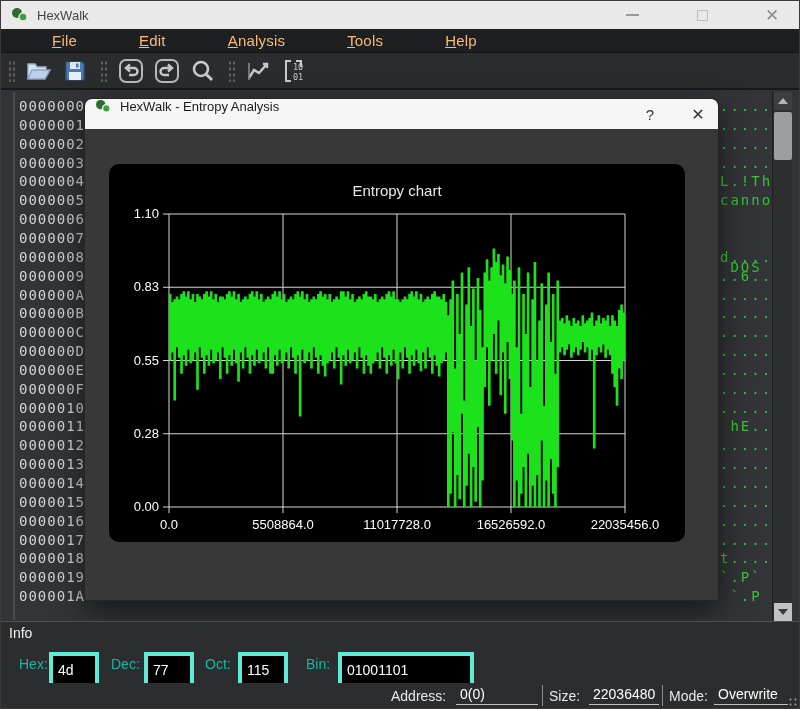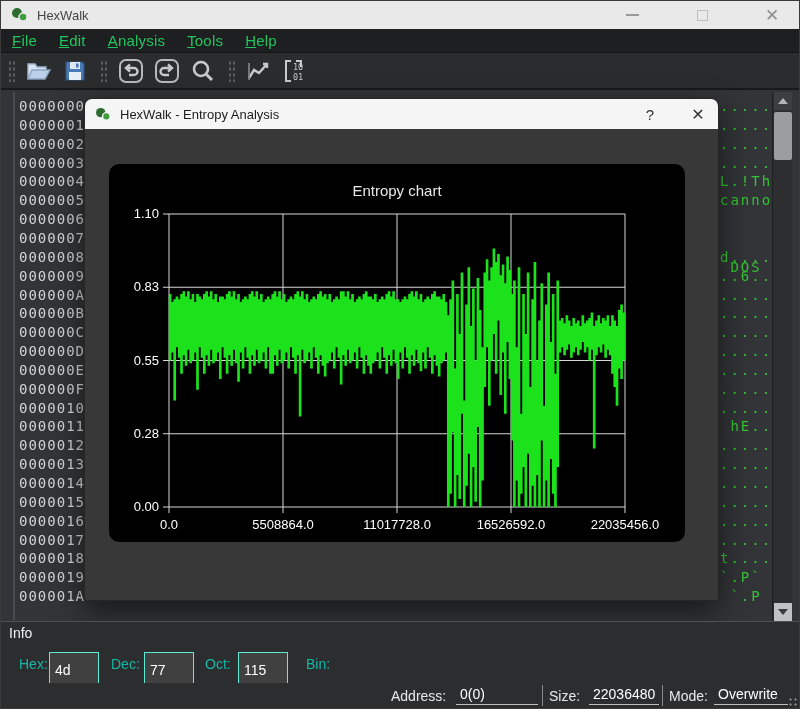--- a/index.html
+++ b/index.html
@@ -14,21 +14,21 @@
   .titlebar .logo { margin-left:10px; }
   .titlebar .title { margin-left:8px; font-size:13px; color:#444; }
   .win-btn { position:absolute; top:0; width:34px; height:28px; display:flex; align-items:center; justify-content:center; color:#8a8a8a; font-size:15px; }
   .win-minimize { left:614px; }
   .win-minimize .bar { width:13px; height:2px; background:#9a9a9a; }
   .win-maximize { left:684px; }
   .win-maximize .box { width:11px; height:11px; border:1px solid #bdbdbd; }
   .win-close { left:754px; font-size:17px; color:#8f8f8f; }
   
   .menubar { position:absolute; left:0; top:28px; width:800px; height:24px; background:#1d1f21; display:flex; align-items:center; border-bottom:1px solid #141414; }
-  .menu-item { color:#22c55e; font-size:15px; padding:0 11px; letter-spacing:.2px; }
+  .menu-item { color:#fdba74; font-size:15px; padding:0 11px; letter-spacing:.2px;margin-left:40px; }
   .menu-item u { text-decoration:underline; }
   
   .toolbar { position:absolute; left:0; top:52px; width:800px; height:36px; background:#2a2c2e; display:flex; align-items:center; border-bottom:1px solid #1a1a1a; }
   .grip { width:8px; height:22px; margin:0 5px 0 7px;
     background-image:radial-gradient(#5c5c5c 1px, transparent 1.3px);
     background-size:4px 6px; }
   .tbtn { width:30px; height:28px; margin:0 3px; display:flex; align-items:center; justify-content:center; }
   
   .hexarea { position:absolute; left:0; top:88px; width:800px; height:532px; background:#323437; overflow:hidden; border-top:1px solid #17181a; }
   .hex-left-edge { position:absolute; left:12px; top:2px; width:2px; height:528px; background:#494c50; }
@@ -37,36 +37,36 @@
   .bottomrow { position:absolute; top:516px; left:0; width:800px; height:17px; white-space:pre; }
   
   .vscroll { position:absolute; left:771px; top:2px; width:20px; height:530px; background:#2c2e30; border-left:1px solid #1d1e20; }
   .vs-up { position:absolute; left:1px; top:0; width:18px; height:18px; background:#3c3e40; display:flex; align-items:center; justify-content:center; }
   .vs-up .tri { width:0; height:0; border-left:5px solid transparent; border-right:5px solid transparent; border-bottom:6px solid #b5b5b5; }
   .vs-thumb { position:absolute; left:1px; top:20px; width:18px; height:48px; background:#9b9da0; border-radius:2px; }
   .vs-down { position:absolute; left:1px; bottom:1px; width:18px; height:18px; background:#bfc1c3; display:flex; align-items:center; justify-content:center; }
   .vs-down .tri { width:0; height:0; border-left:5px solid transparent; border-right:5px solid transparent; border-top:6px solid #3a3a3a; }
   
   .dialog { position:absolute; left:83px; top:97px; width:635px; height:503px; background:#383838; border:1px solid #262626; border-radius:8px 8px 3px 3px; box-shadow:0 10px 30px rgba(0,0,0,.55); }
-  .dlg-titlebar { position:absolute; left:0; top:0; width:633px; height:30px; background:#f5f5f5; border-radius:7px 7px 0 0; display:flex; align-items:center; }
+  .dlg-titlebar { position:absolute; left:0; top:0; width:633px; height:30px; background:#f5f5f5; border-radius:7px 7px 0 0; display:flex; align-items:flex-start; }
   .dlg-titlebar .logo { margin-left:10px; }
   .dlg-title { margin-left:8px; font-size:13px; color:#1c1c1c; }
   .dlg-btn { position:absolute; top:0; width:30px; height:30px; display:flex; align-items:center; justify-content:center; color:#333; font-size:15px; }
   .dlg-help { left:550px; }
   .dlg-close { left:598px; font-size:16px; }
   .chartbox { position:absolute; left:24px; top:65px; width:576px; height:378px; background:#000; border-radius:10px; }
   .dlg-buttons { position:absolute; top:476px; left:0; width:635px; height:26px; }
   .btn { position:absolute; height:25px; font-size:14px; color:#f2f2f2; display:flex; align-items:center; justify-content:center; border-radius:3px; font-family:"Liberation Sans", sans-serif; }
   .btn-ok { left:481px; width:61px; background:#414141; border:1px solid #676767; }
   .btn-cancel { left:550px; width:72px; background:#3d3d3d; border:1px solid #7d9ab5; box-shadow:0 0 0 1px #44596e; }
   
   .infopanel { position:absolute; left:0; top:620px; width:800px; height:62px; background:#2b2d2f; border-top:1px solid #505050; }
   .info-title { position:absolute; left:8px; top:3px; font-size:14px; color:#efefef; }
   .field-label { position:absolute; top:34px; font-size:14px; color:#14b8a6; }
-  .field-input { position:absolute; top:30px; height:36px; background:#404040; border:1px solid #5eead4; color:#ffffff; font-size:14px; font-family:"Liberation Sans", sans-serif; padding-left:5px; }
+  .field-input { position:absolute; top:30px; height:36px; background:#000000; border:4px solid #5eead4; color:#ffffff; font-size:14px; font-family:"Liberation Sans", sans-serif; padding-left:5px; }
   
   .statusbar { position:absolute; left:0; top:682px; width:800px; height:27px; background:#2b2d2f;padding-left:48px; }
   .sb-label { position:absolute; top:5px; font-size:14px; color:#e8e8e8; }
   .sb-value { position:absolute; top:3px; height:19px; font-size:14px; color:#ffffff; border-bottom:1px solid #c0c0c0; padding:0 4px; }
   .sb-sep { position:absolute; top:2px; width:1px; height:21px; background:#8a8a8a; }
   .resize-grip { position:absolute; right:3px; bottom:3px; width:10px; height:10px;
     background-image:radial-gradient(#777 1px, transparent 1.2px); background-size:5px 5px; }
   svg { display:block; }
 </style>
 </head>
@@ -283,20 +283,21 @@
 
   <div class="infopanel">
     <div class="info-title">Info</div>
     <span class="field-label" style="left:18px">Hex:</span>
     <input class="field-input" style="left: 48px; width: 50px;" value="4d">
     <span class="field-label" style="left:110px">Dec:</span>
     <input class="field-input" style="left: 143px; width: 50px;" value="77">
     <span class="field-label" style="left:204px">Oct:</span>
     <input class="field-input" style="left: 237px; width: 50px;" value="115">
     <span class="field-label" style="left:305px">Bin:</span>
+    <input class="field-input" style="left: 337px; width: 136px;" value="01001101">
   </div>
 
   <div class="statusbar">
     <span class="sb-label" style="left:390px">Address:</span>
     <span class="sb-value" style="left:455px; width:82px">0(0)</span>
     <span class="sb-sep" style="left:541px"></span>
     <span class="sb-label" style="left:548px">Size:</span>
     <span class="sb-value" style="left:588px; width:70px">22036480</span>
     <span class="sb-sep" style="left:661px"></span>
     <span class="sb-label" style="left:668px">Mode:</span>

